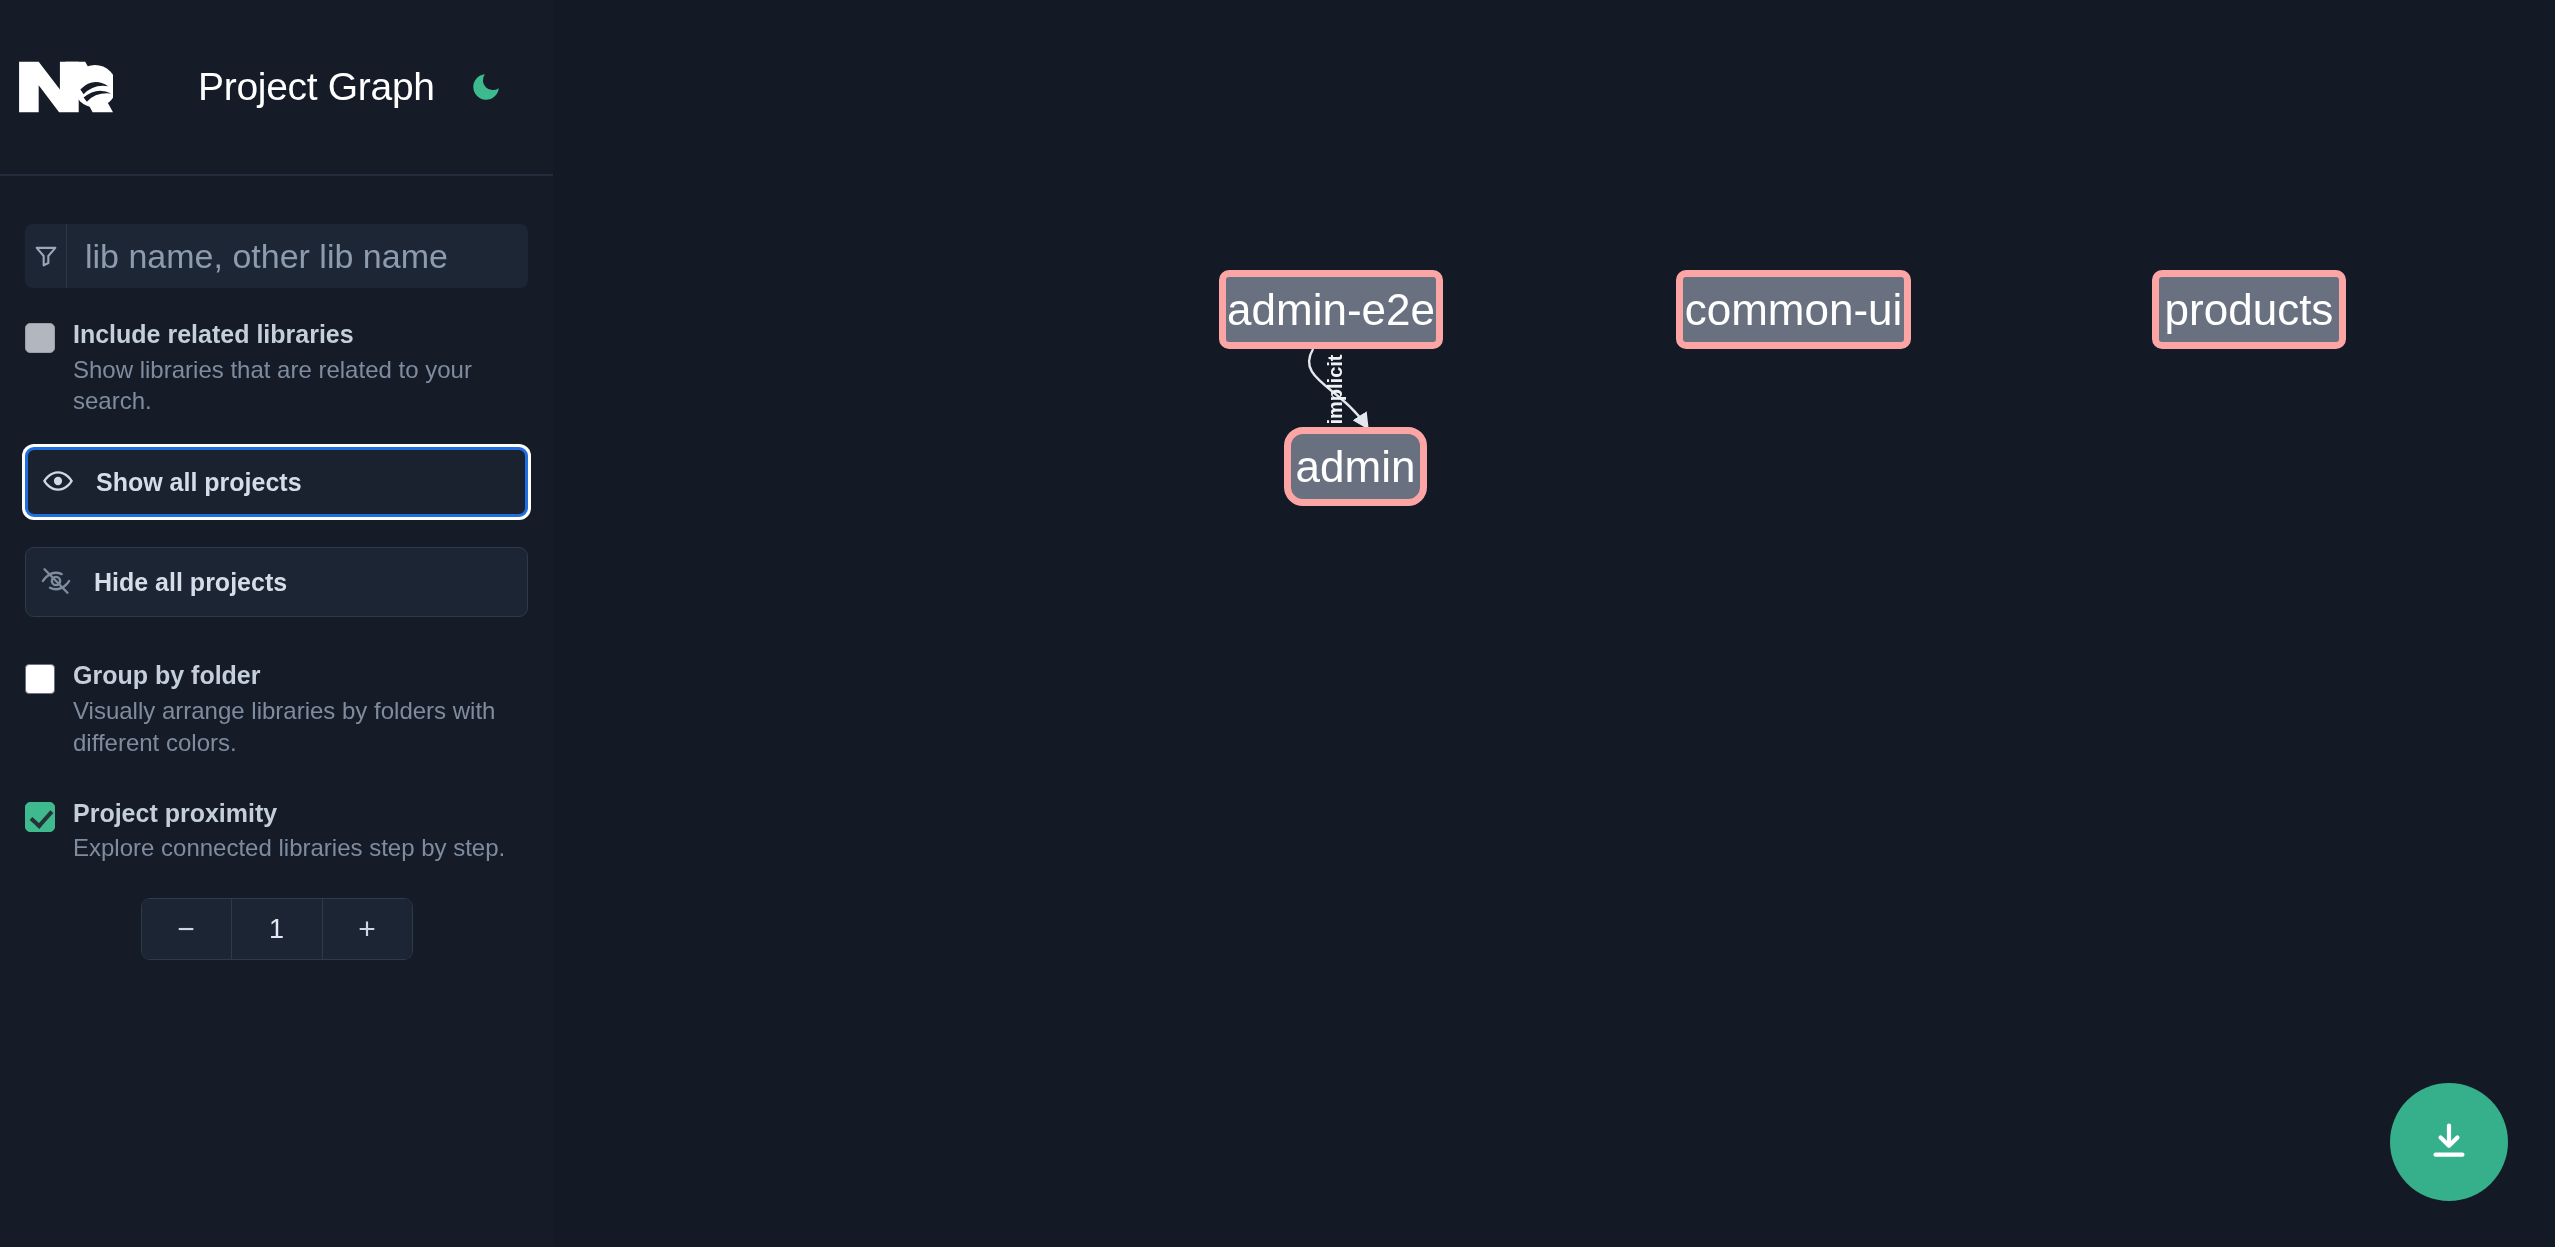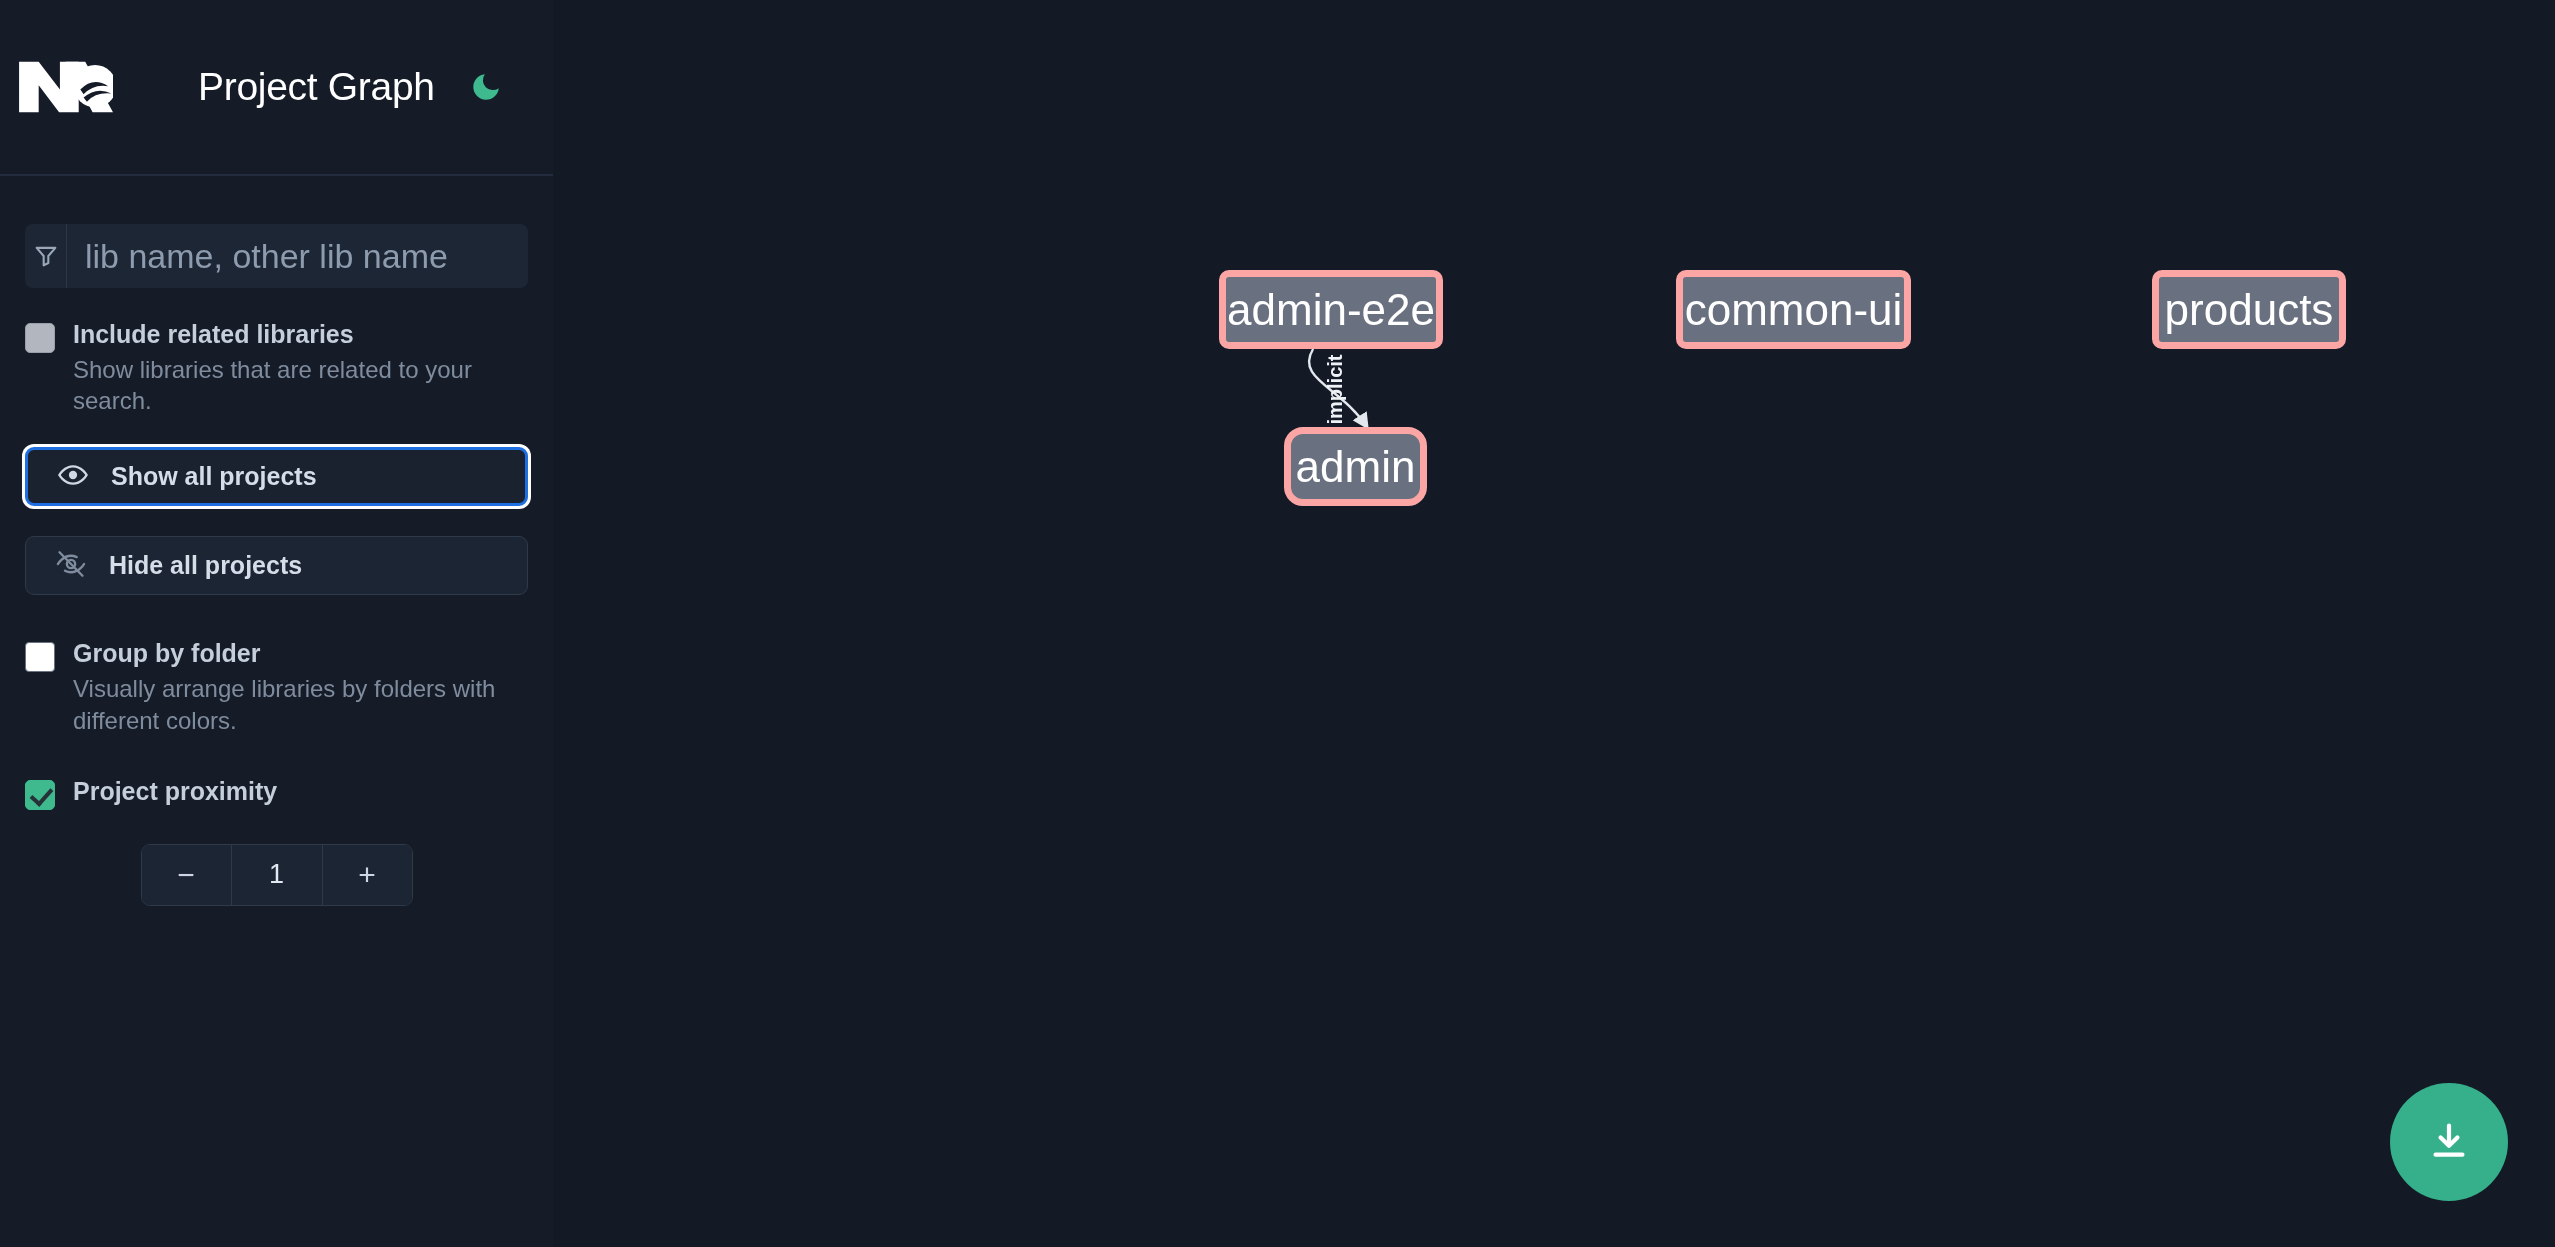--- a/index.html
+++ b/index.html
@@ -76,26 +76,26 @@
     content: ""; position: absolute;
     left: 9px; top: 3px; width: 9px; height: 17px;
     border: solid #263238; border-width: 0 4px 4px 0;
     transform: rotate(42deg);
   }
   .opt-texts { flex: 1; }
   .opt-title { font-size: 25px; font-weight: bold; color: #c5cedb; line-height: 1.18; }
   .opt-desc  { font-size: 24px; color: #7f8c9e; line-height: 1.33; margin-top: 4px; }
 
   .btn {
-    margin-top: 30px; height: 59px; width: 100%;
+    margin-top: 30px; height: 70px; width: 100%;
     display: flex; align-items: center;
     border-radius: 9px;
     background: #1c2533;
     border: 1px solid #2e394a;
-    cursor: pointer; padding-left: 29px;
+    cursor: pointer; padding-left: 14px;
   }
   .btn-focus {
     border: 3px solid #1f6fe0;
     box-shadow: 0 0 0 3px #ffffff;
     background: #1a2230;
   }
   .btn-label { font-size: 25px; font-weight: bold; color: #d5dde8; margin-left: 22px; }
 
   .stepper {
     margin: 34px auto 0; width: 272px; height: 62px;
@@ -218,20 +218,21 @@
         <span class="opt-texts">
           <div class="opt-title">Group by folder</div>
           <div class="opt-desc">Visually arrange libraries by folders with different colors.</div>
         </span>
       </div>
 
       <div class="opt-row" style="margin-top:40px">
         <span class="cbox green"></span>
         <span class="opt-texts">
           <div class="opt-title">Project proximity</div>
+          <div class="opt-desc">Explore connected libraries step by step.</div>
         </span>
       </div>
 
       <div class="stepper">
         <span class="step-btn minus">−</span>
         <span class="step-val">1</span>
         <span class="step-btn plus">+</span>
       </div>
 
     </div>

